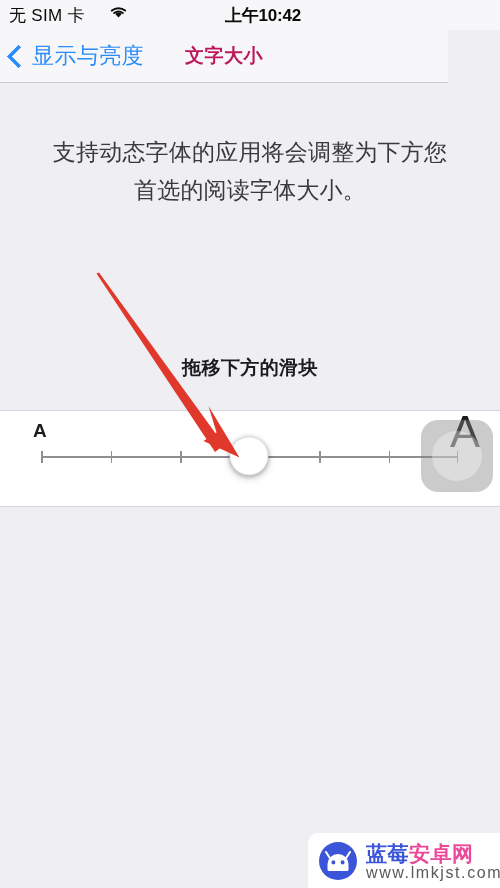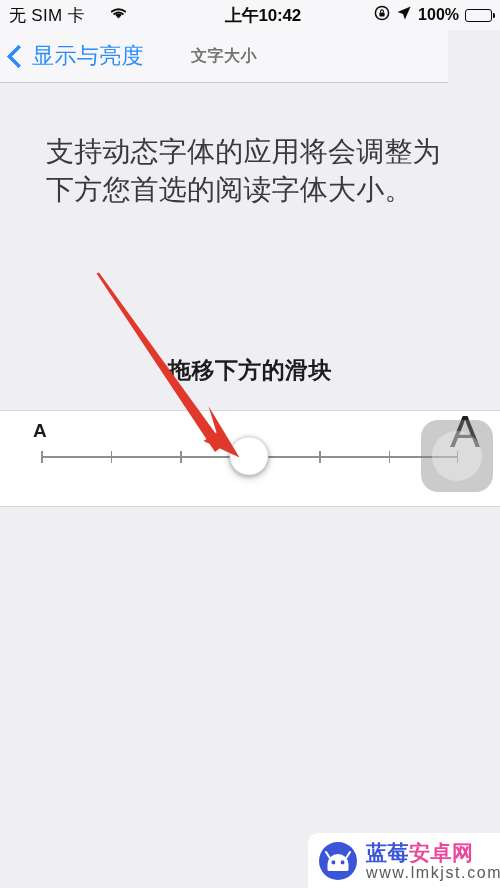--- a/index.html
+++ b/index.html
@@ -27,21 +27,20 @@
     background: #f7f7f9;
     display: flex;
     align-items: center;
     box-sizing: border-box;
     padding: 0 9px;
     font-size: 17px;
     color: #0b0b0b;
   }
   .status-left {
     display: flex;
-    align-items: center;
     gap: 24px;
     flex: 0 0 auto;
   }
   .status-center {
     position: absolute;
     left: 0; right: 0;
     text-align: center;
     font-size: 17px;
     font-weight: bold;
     letter-spacing: -0.2px;
@@ -116,51 +115,52 @@
   .back-label {
     font-size: 22px;
     letter-spacing: 0.4px;
   }
   .nav-title {
     position: absolute;
     left: 0; right: 0;
     top: 50%;
     transform: translateY(-50%);
     text-align: center;
-    font-size: 16px;
-    font-weight: bold;
-    color: #737373;
+    font-size: 19px;
+    font-weight: bold;
+    color: #be185d;
     letter-spacing: 0.5px;
   }
 
   
   .content {
     position: absolute;
     top: 83px; left: 0;
     width: 500px;
     bottom: 0;
     background: #efeef3;
   }
   .description {
     position: absolute;
     top: 50px;
     left: 46px;
     width: 408px;
-    font-size: 28px;
+    text-align: center;
+    font-size: 23px;
     line-height: 38px;
     color: #3a3a3c;
     letter-spacing: 0.2px;
   }
   .hint-text {
     position: absolute;
     top: 272px;
     left: 0;
     width: 500px;
     text-align: center;
-    font-size: 23px;
+    font-size: 19px;
     font-weight: bold;
     color: #1c1c1e;
     letter-spacing: 0.4px;
   }
 
   
   .slider-panel {
     position: absolute;
     top: 327px;
     left: 0;
@@ -259,21 +259,21 @@
     flex: 0 0 auto;
     width: 42px; height: 42px;
   }
   .wm-text { display: flex; flex-direction: column; justify-content: center; }
   .wm-title {
     font-size: 21px;
     font-weight: bold;
     line-height: 23px;
     letter-spacing: 0.5px;
   }
-  .wm-title .wm-blue { color: #3b55d9; font-family: Liberation Serif, serif; }
+  .wm-title .wm-blue { color: #3b55d9; }
   .wm-title .wm-dark { color: #ec4899; }
   .wm-url {
     font-size: 16px;
     color: #5a5a5a;
     letter-spacing: 1.6px;
     line-height: 15px;
   }
 </style>
 </head>
 <body>
@@ -287,38 +287,20 @@
         <svg width="19" height="14" viewBox="0 0 19 14">
           <path d="M9.5 12.6 L6.3 8.9 a5 5 0 0 1 6.4 0 Z" fill="#0b0b0b"></path>
           <path d="M2.9 5.6 a10.3 10.3 0 0 1 13.2 0" stroke="#0b0b0b" stroke-width="2" fill="none" stroke-linecap="round"></path>
           <path d="M5.2 8.1 a7 7 0 0 1 8.6 0" stroke="#0b0b0b" stroke-width="1.9" fill="none" stroke-linecap="round"></path>
         </svg>
       </span>
     </div>
 
     <div class="status-center">上午10:42</div>
 
-    <div class="status-right">
-      <span class="rot-ic">
-        <svg width="16" height="16" viewBox="0 0 16 16">
-          <circle cx="8" cy="8" r="6.6" stroke="#0b0b0b" stroke-width="1.5" fill="none"></circle>
-          <rect x="5.4" y="7.4" width="5.2" height="4.1" rx="0.8" fill="#0b0b0b"></rect>
-          <path d="M6.6 7.4 V6.3 a1.4 1.4 0 0 1 2.8 0 V7.4" stroke="#0b0b0b" stroke-width="1.1" fill="none"></path>
-        </svg>
-      </span>
-      <span class="loc-ic">
-        <svg width="16" height="16" viewBox="0 0 16 16">
-          <path d="M14.6 1.6 L1.5 7.1 L7.0 8.9 L8.9 14.4 Z" fill="#0b0b0b"></path>
-        </svg>
-      </span>
-      <span>100%</span>
-      <span class="batt">
-        <span class="batt-fill"></span>
-      </span>
-    </div>
   </div>
 
   <div class="nav-bar">
     <div class="back-btn">
       <span class="chev"></span>
       <span class="back-label">显示与亮度</span>
     </div>
     <div class="nav-title">文字大小</div>
   </div>
 

